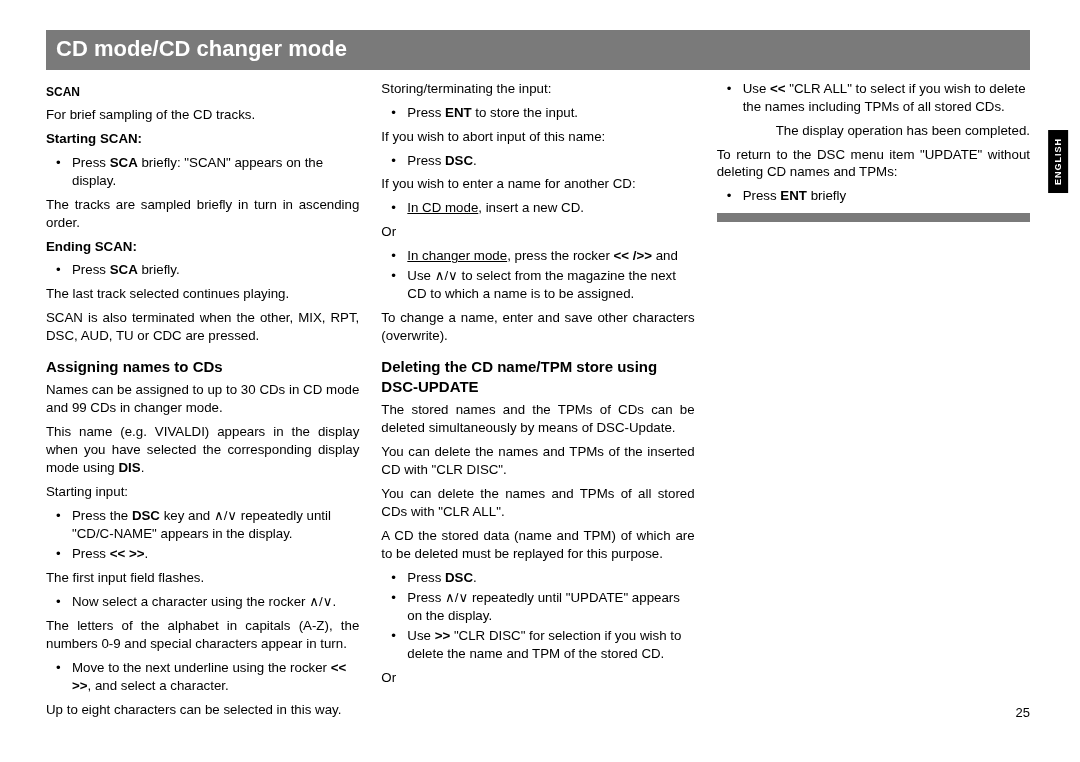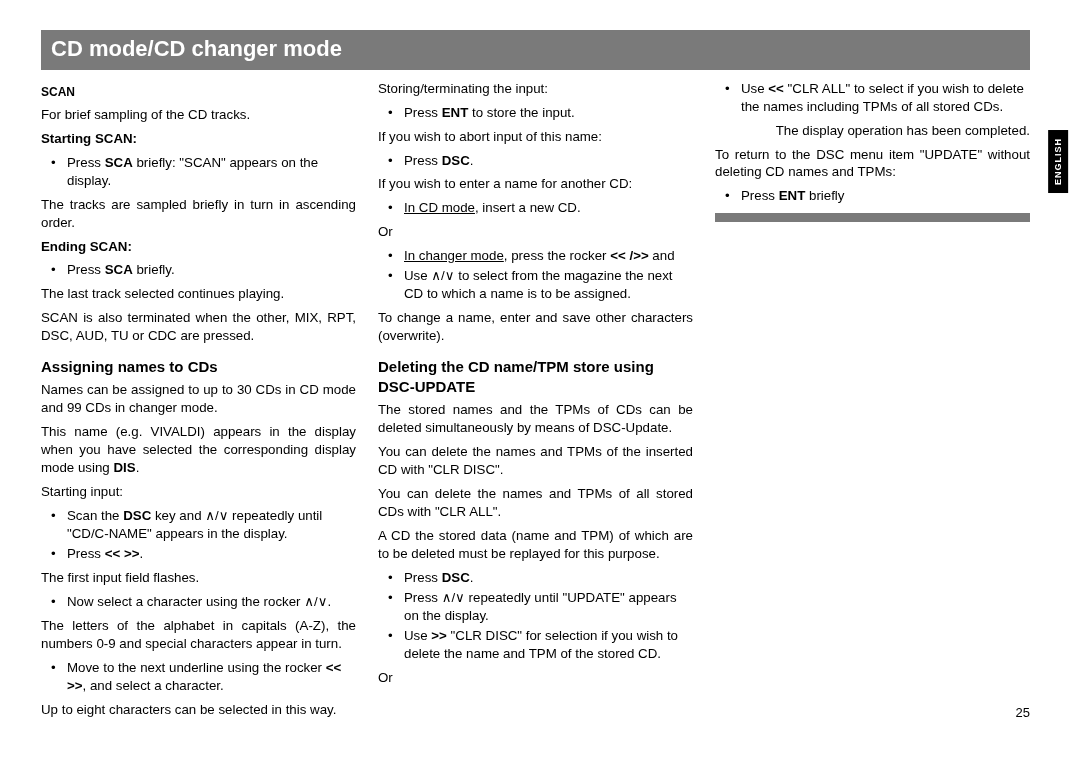--- a/index.html
+++ b/index.html
@@ -9,23 +9,22 @@
     font-size: 13.3px;
     line-height: 1.35;
     color: #000;
     background: #fff;
     width: 1080px;
     height: 762px;
     position: relative;
     overflow: hidden;
   }
   .page {
-    padding: 30px 50px 20px 34px;
+    padding: 30px 50px 20px 46px;
     position: relative;
-    margin-left: 7px;
   }
   .banner {
     background: #7a7a7a;
     color: #fff;
     font-weight: bold;
     font-size: 22px;
     padding: 4px 10px 6px 10px;
     margin-bottom: 10px;
   }
   .columns {
@@ -131,21 +130,21 @@
     <p>SCAN is also terminated when the other, MIX, RPT, DSC, AUD, TU or CDC are pressed.</p>
 
     <h3 class="sub">Assigning names to CDs</h3>
     <p>Names can be assigned to up to 30 CDs in CD mode and 99 CDs in changer mode.</p>
     <p>
       <span>This name (e.g. VIVALDI) appears in the display when you have selected the corresponding display mode using </span><span class="bold">DIS</span><span>.</span>
     </p>
     <p style="text-align:left">Starting input:</p>
     <ul>
       <li>
-        <span>Scan the </span><span class="bold">DSC</span><span> key and </span><span>∧/∨</span><span> repeatedly until "CD/C-NAME" appears in the display.</span>
+        <span>Press the </span><span class="bold">DSC</span><span> key and </span><span>∧/∨</span><span> repeatedly until "CD/C-NAME" appears in the display.</span>
       </li>
       <li>
         <span>Press </span><span class="bold">&lt;&lt; &gt;&gt;</span><span>.</span>
       </li>
     </ul>
     <p style="text-align:left">The first input field flashes.</p>
     <ul>
       <li>
         <span>Now select a character using the rocker </span><span>∧/∨</span><span>.</span>
       </li>

